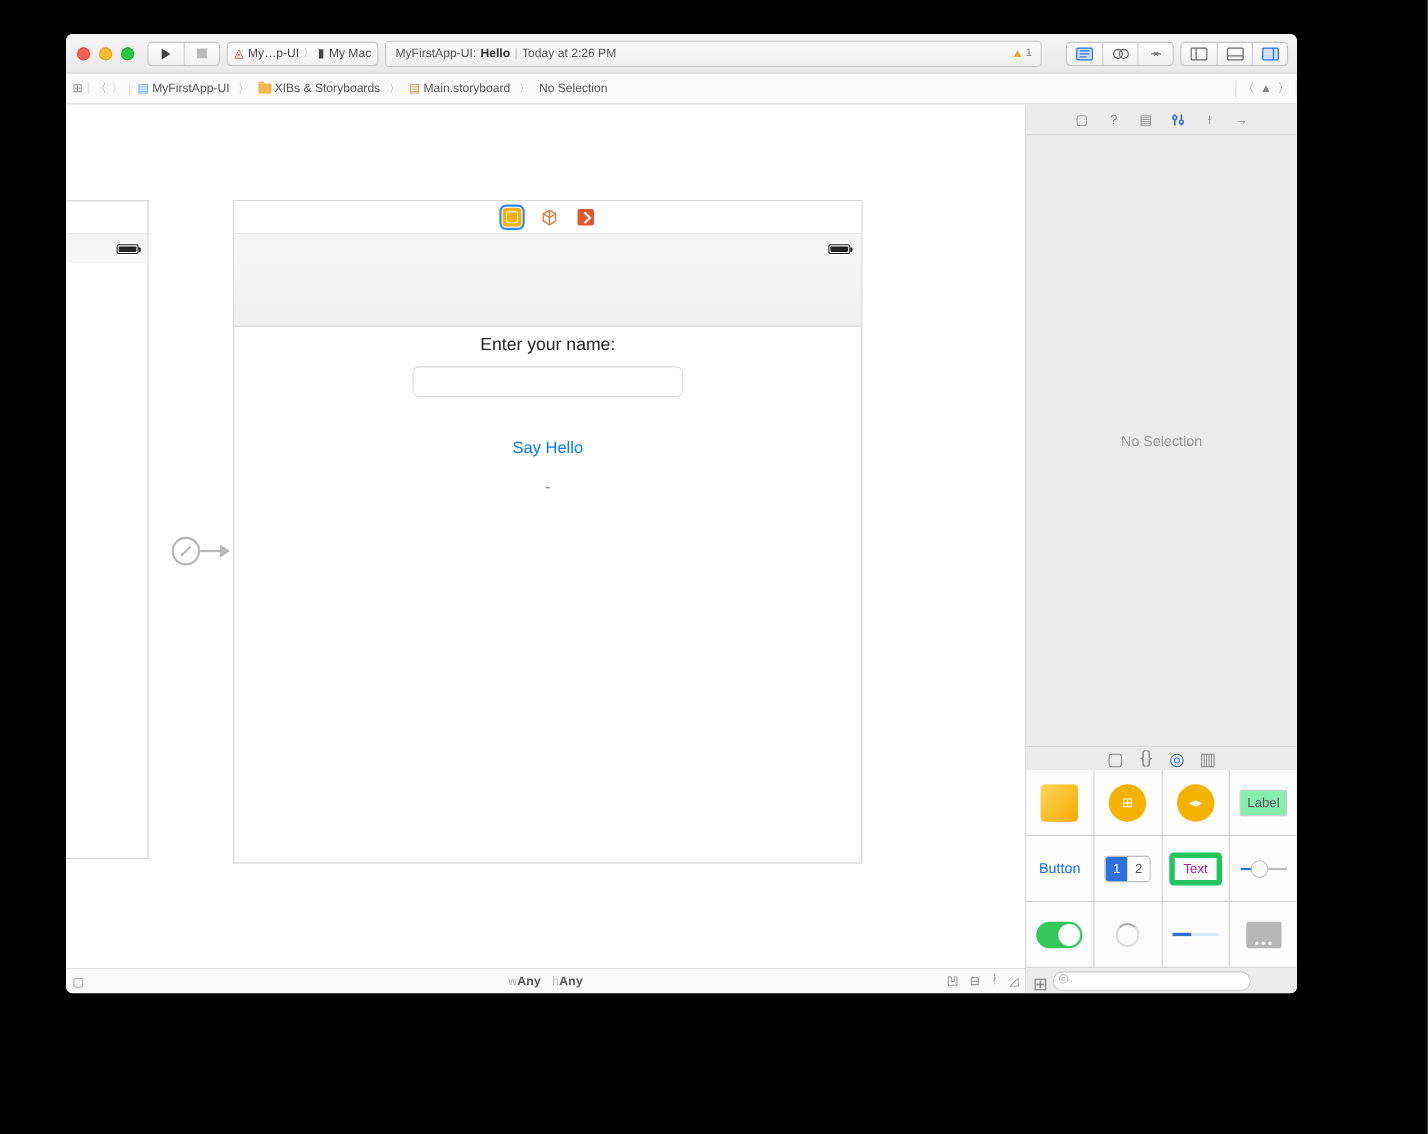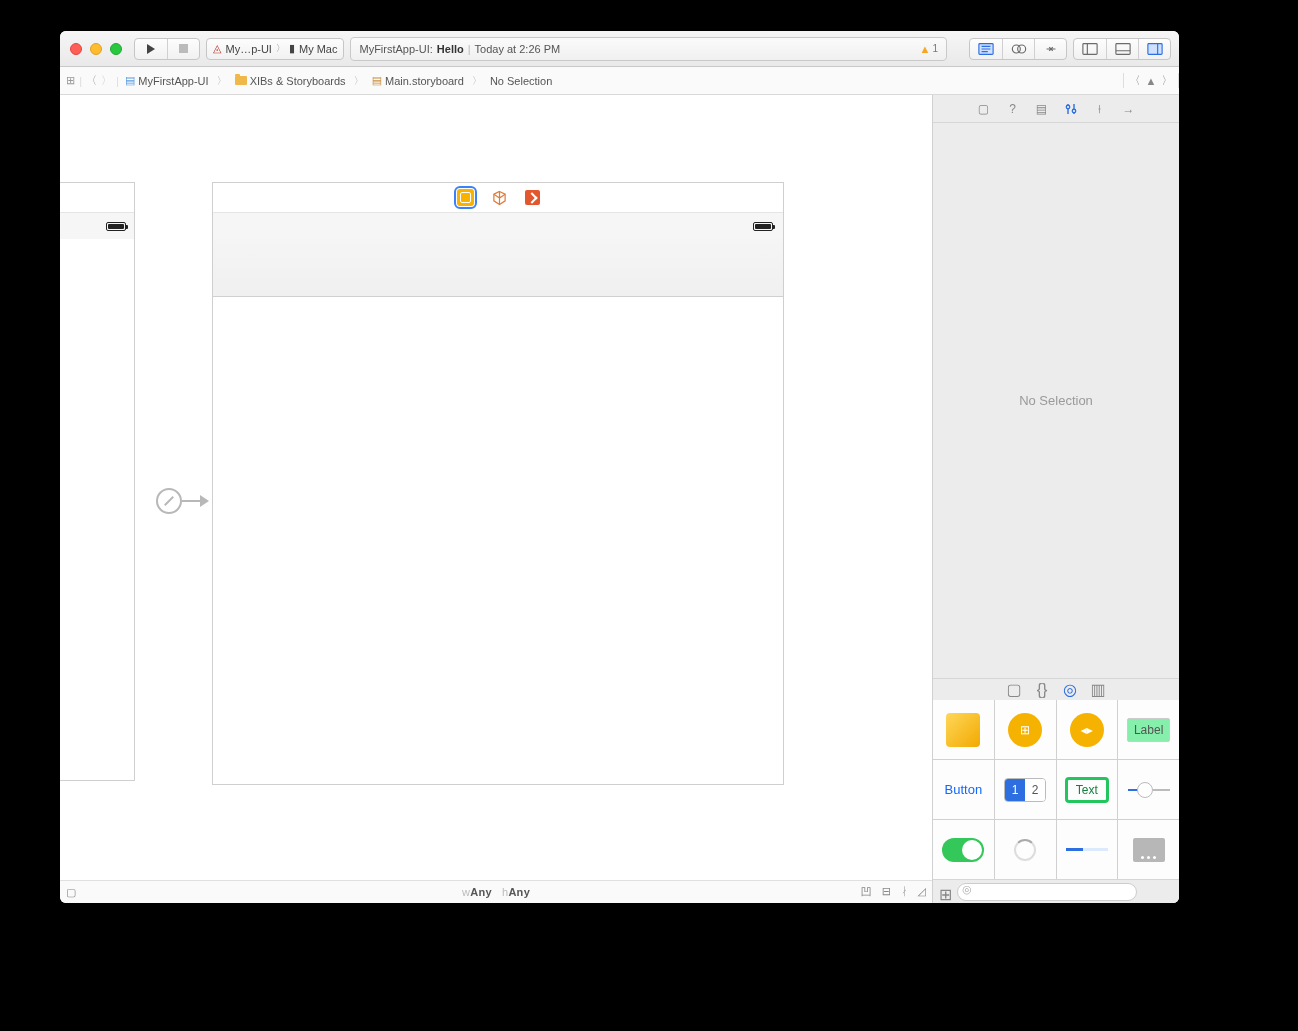--- a/index.html
+++ b/index.html
@@ -136,21 +136,21 @@
 .obj-grid{display:grid;grid-template-columns:repeat(4,1fr);background:#d0d0d0;gap:1px;}
 .obj-cell{background:#fdfdfd;height:59px;display:flex;align-items:center;justify-content:center;font-size:12px;color:#555;}
 .yellow-circ{width:34px;height:34px;border-radius:50%;background:#f6b200;display:flex;align-items:center;justify-content:center;color:#fff;}
 .yellow-cube{width:34px;height:34px;background:linear-gradient(135deg,#ffd75a,#f2a900);border-radius:4px;position:relative;}
 .label-chip{background:#86efac;padding:4px 6px;border:1px solid #ccc;border-radius:2px;font-size:12px;color:#555;}
 .btn-chip{color:#1369ff;font-size:13px;}
 .seg-chip{display:flex;height:24px;border:1px solid #bbb;border-radius:4px;overflow:hidden;}
 .seg-chip div{width:20px;display:flex;align-items:center;justify-content:center;font-size:12px;}
 .seg-chip .on{background:#2d6fe0;color:#fff;}
 .seg-chip .off{background:#fff;color:#555;}
-.text-chip{border:3px solid #22c55e;border-radius:4px;padding:3px 8px;font-size:12px;color:#15803d;}
+.text-chip{border:5px solid #22c55e;border-radius:4px;padding:3px 8px;font-size:12px;color:#a21caf;}
 .slider-chip{display:flex;align-items:center;width:42px;}
 .slider-chip .track{height:2px;background:#bbb;flex:1;}
 .slider-chip .knob{width:16px;height:16px;border-radius:50%;background:#fff;border:1px solid #bbb;margin-left:-8px;}
 .switch-chip{width:42px;height:24px;border-radius:12px;background:#34c759;position:relative;}
 .switch-chip:after{content:"";position:absolute;right:2px;top:2px;width:20px;height:20px;background:#fff;border-radius:50%;}
 .spinner-chip{width:22px;height:22px;border:2px solid #ddd;border-top-color:#aaa;border-radius:50%;}
 .prog-track{width:42px;height:3px;background:#dceafe;position:relative;}
 .prog-track:before{content:"";position:absolute;left:0;top:0;height:100%;width:40%;background:#2d6fe0;}
 .page-dots{width:32px;height:24px;background:#b7b7b7;border-radius:2px;display:flex;align-items:flex-end;justify-content:center;gap:3px;padding-bottom:3px;}
 .page-dots span{width:3px;height:3px;background:#fff;border-radius:50%;}
@@ -321,20 +321,26 @@
                 </svg>
             </div>
             <div class="dock-ic dock-exit"></div>
           </div>
           <div class="statusbar">
             <div class="battery">
                 <div class="fill"></div>
               </div>
           </div>
           <div class="navbar"></div>
+          <div class="form-area">
+            <div class="prompt">Enter your name:</div>
+            <div class="tf"></div>
+            <div class="hello-btn">Say Hello</div>
+            <div class="dash">-</div>
+          </div>
         </div>
 
       </div>
 
       <div class="sizebar" style="position:relative;">
         <div class="sizebar-left">▢</div>
         <div class="sizeclass">
           <span class="pre">w</span><b>Any</b>
           &nbsp;
           <span class="pre">h</span><b>Any</b>

